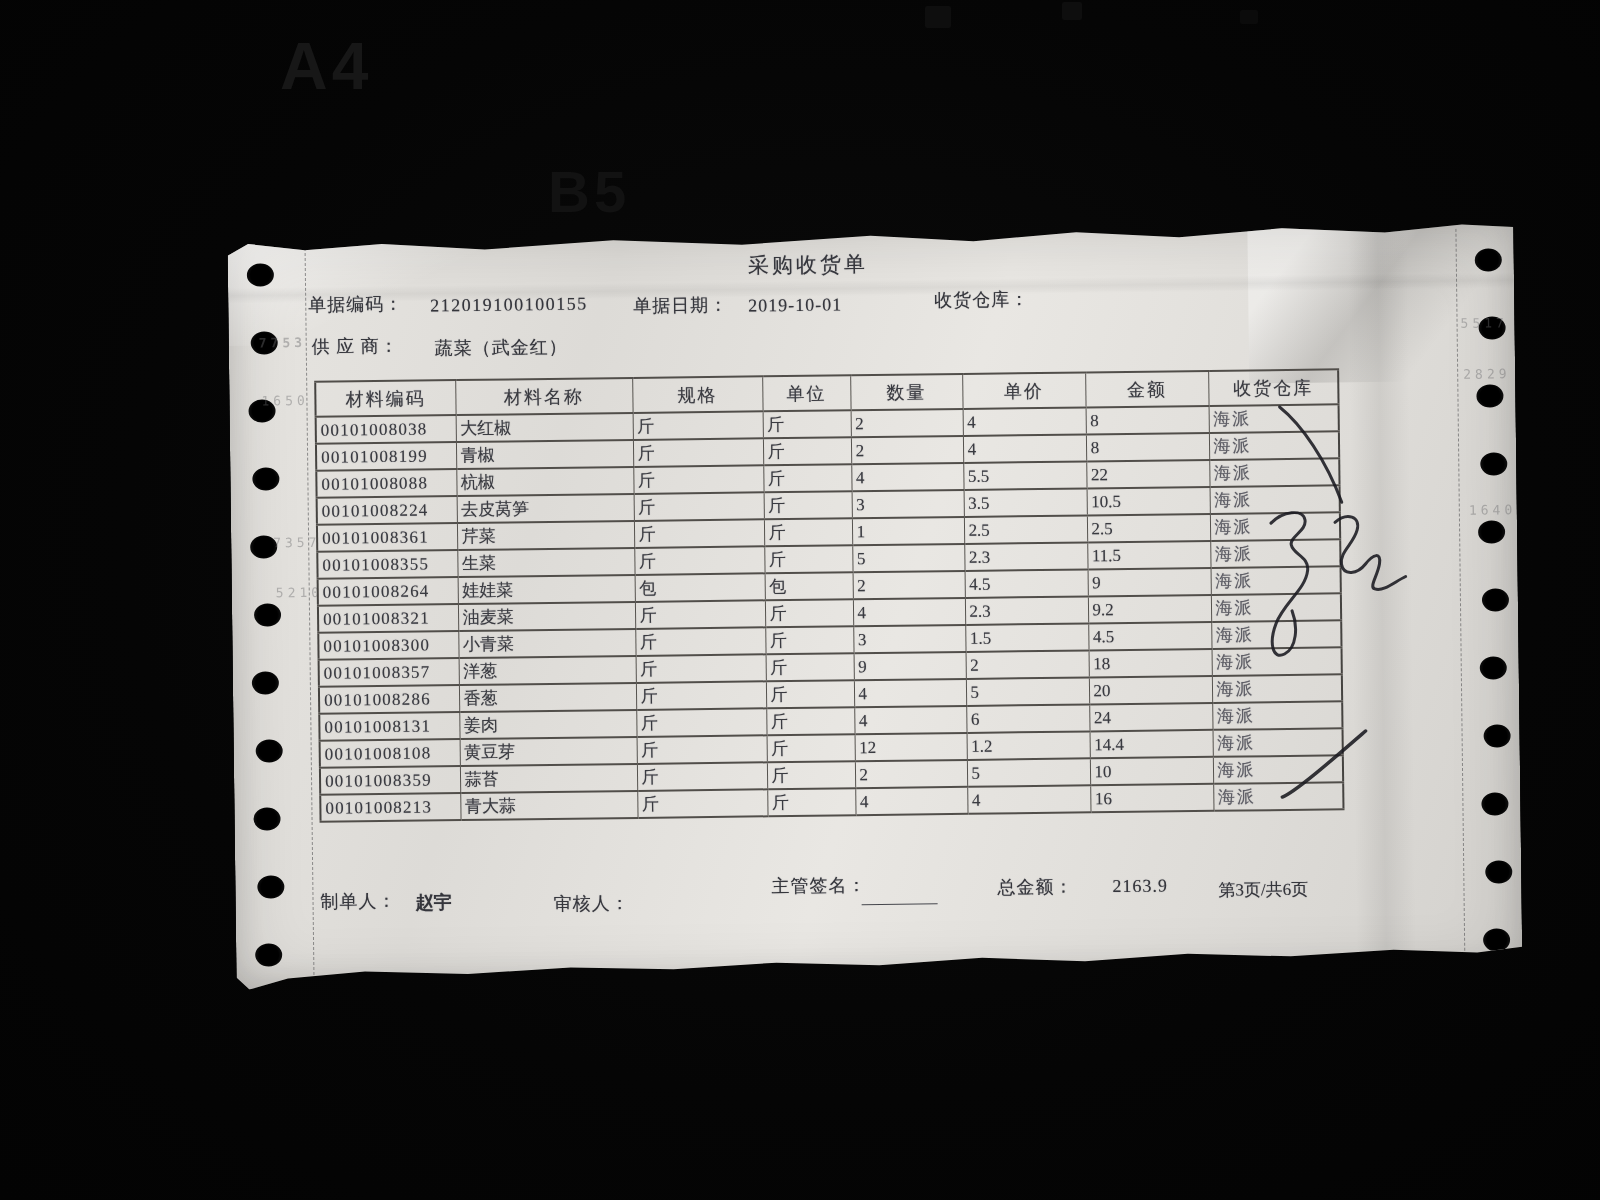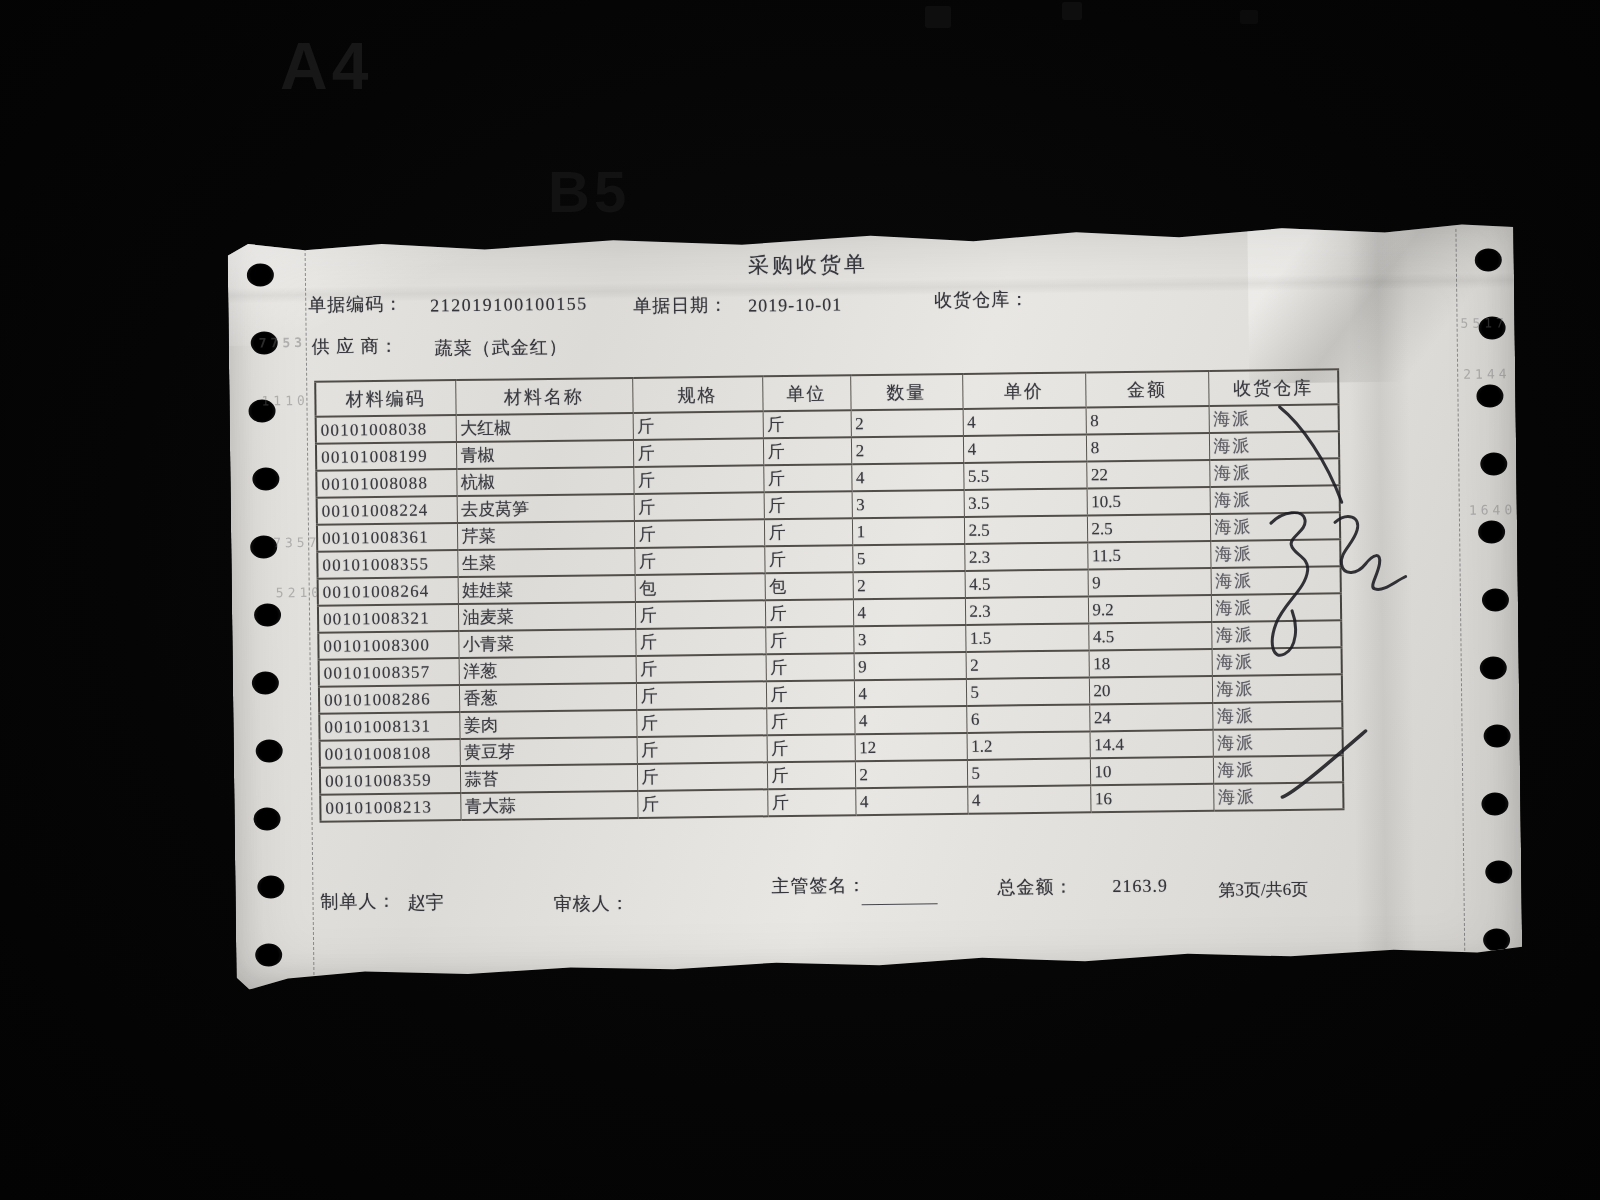--- a/index.html
+++ b/index.html
@@ -96,25 +96,25 @@
         <div class="hole" style="left: 1247px; top: 300px;"></div>
         <div class="hole" style="left: 1250px; top: 368px;"></div>
         <div class="hole" style="left: 1247px; top: 436px;"></div>
         <div class="hole" style="left: 1250px; top: 504px;"></div>
         <div class="hole" style="left: 1247px; top: 572px;"></div>
         <div class="hole" style="left: 1250px; top: 640px;"></div>
         <div class="hole" style="left: 1247px; top: 708px;"></div>
       </div>
     <div id="ghost-marks">
         <span class="ghost" style="left: 30px; top: 100px; font-weight: bold;">7753</span>
-        <span class="ghost" style="left: 32px; top: 158px;">1110</span>
+        <span class="ghost" style="left: 32px; top: 158px;">1650</span>
         <span class="ghost" style="left: 42px; top: 300px;">7357</span>
         <span class="ghost" style="left: 44px; top: 350px;">5210</span>
         <span class="ghost" style="left: 1232px; top: 95px;">5517</span>
-        <span class="ghost" style="left: 1234px; top: 146px;">2144</span>
+        <span class="ghost" style="left: 1234px; top: 146px;">2829</span>
         <span class="ghost" style="left: 1238px; top: 282px;">1640</span>
         <span class="ghost" style="left: 1304px; top: 332px;">4504</span>
       </div>
 
     <div class="ptxt title">采购收货单</div>
 
     <span class="ptxt lbl" style="left:80px;top:58px;">单据编码：</span>
     <span class="ptxt val" style="left:202px;top:62px;letter-spacing:1.5px;">212019100100155</span>
     <span class="ptxt lbl" style="left:405px;top:63px;">单据日期：</span>
     <span class="ptxt val" style="left:520px;top:66px;letter-spacing:1px;">2019-10-01</span>
@@ -295,21 +295,21 @@
             <td class="c3">斤</td>
             <td class="c4">4</td>
             <td class="c5">4</td>
             <td class="c6">16</td>
             <td class="c7">海派</td>
           </tr>
         </tbody>
     </table>
 
     <span class="ptxt lbl" style="left:85px;top:655px;">制单人：</span>
-    <span class="ptxt val" style="left:172px;top:657px;">赵宇</span>
+    <span class="ptxt val" style="left:180px;top:657px;font-weight:bold;">赵宇</span>
     <span class="ptxt lbl" style="left:318px;top:660px;">审核人：</span>
     <span class="ptxt val" style="left:412px;top:652px;"></span>
     <span class="ptxt lbl" style="left:536px;top:645px;">主管签名：</span>
     <div class="sign-line"></div>
     <span class="ptxt lbl" style="left:762px;top:649px;">总金额：</span>
     <span class="ptxt val" style="left:856px;top:651px;letter-spacing:1px;margin-left:21px;">2163.9</span>
     <span class="ptxt val" style="left:983px;top:655px;font-size:17px;">第3页/共6页</span>
 
     <svg class="ink" width="1286" height="760" viewBox="0 0 1286 760">
       <g fill="none" stroke="#1a1a20" stroke-width="3" stroke-linecap="round" opacity="0.88">

